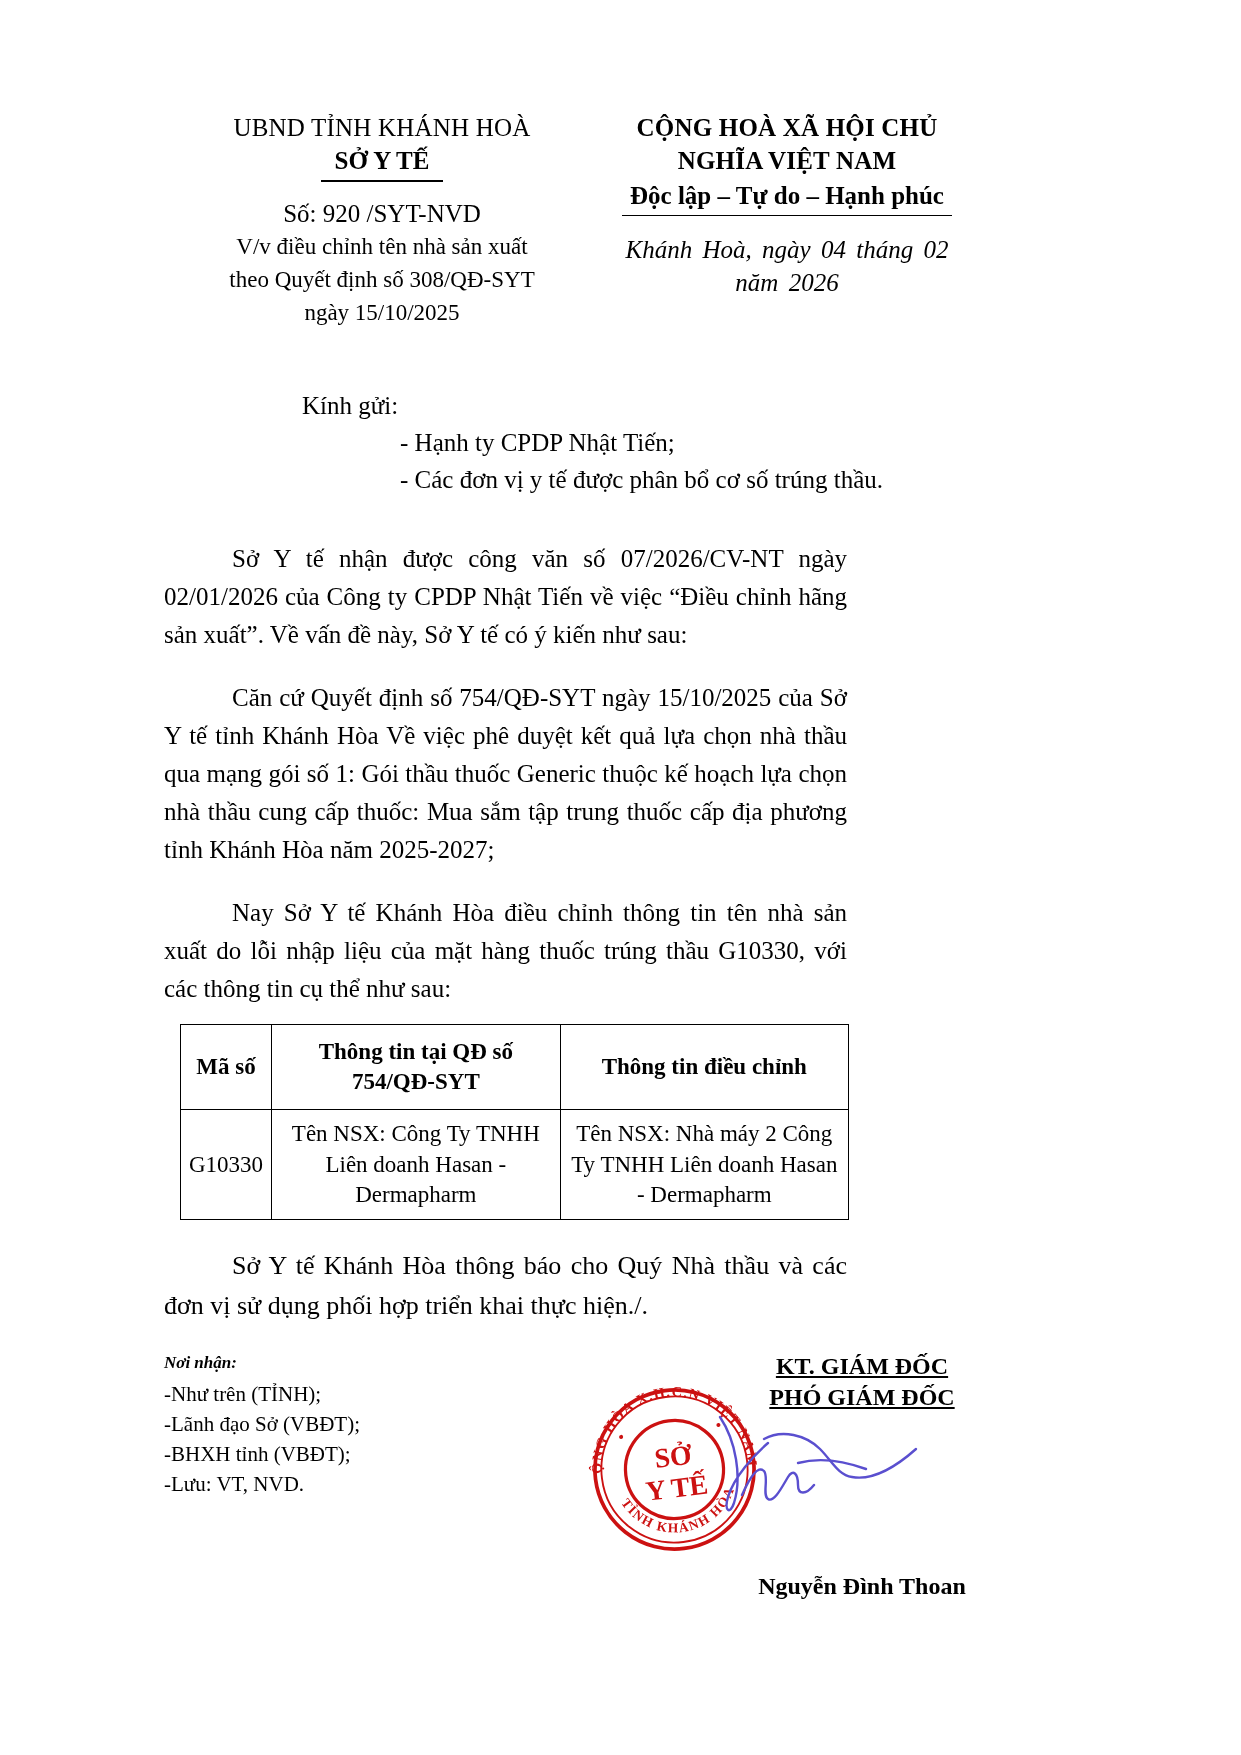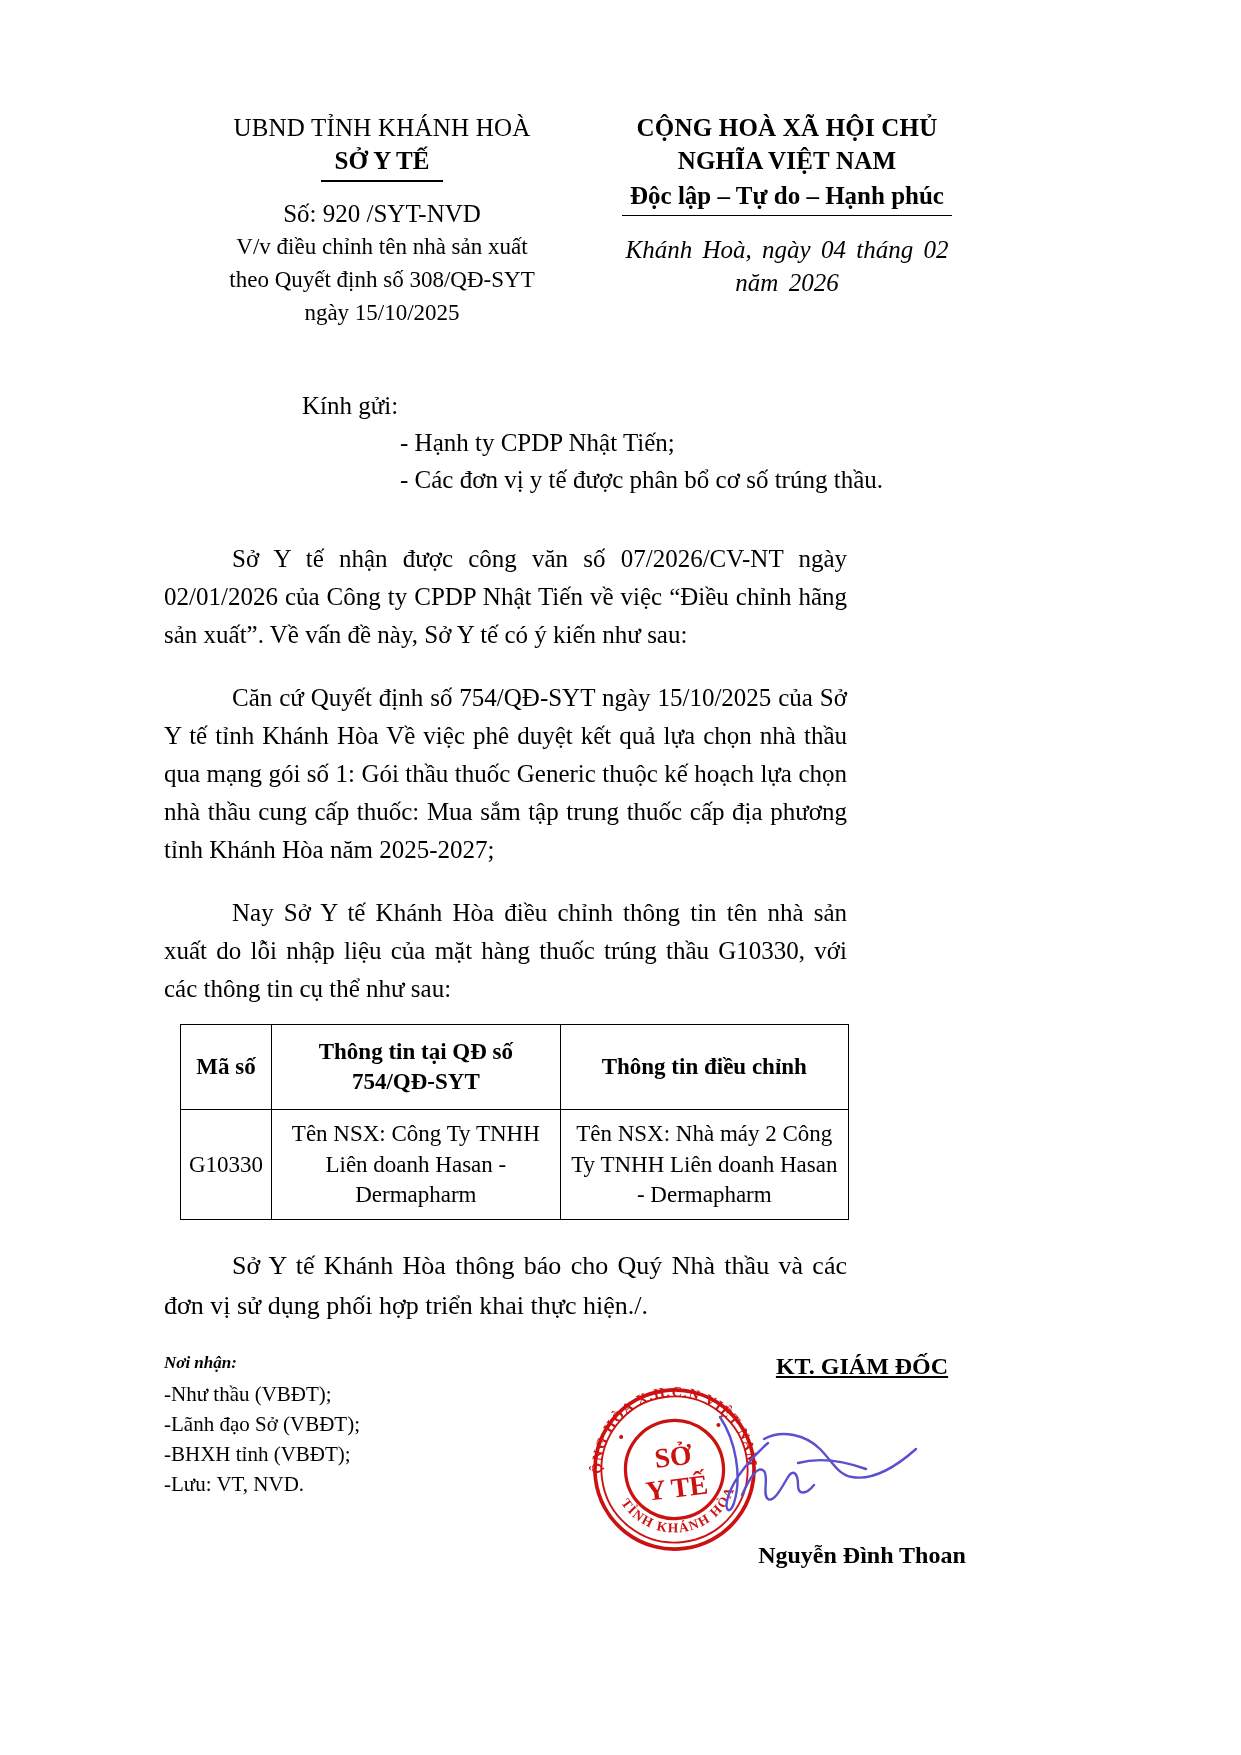--- a/index.html
+++ b/index.html
@@ -280,21 +280,21 @@
   </div>
 
   <div class="closing">
     <p class="para">Sở Y tế Khánh Hòa thông báo cho Quý Nhà thầu và các đơn vị sử dụng phối hợp triển khai thực hiện./.</p>
   </div>
 
   <div class="sig-area">
 
     <div class="noinhan">
       <div class="noinhan-title">Nơi nhận:</div>
-      <div>-Như thầu (VBĐT);</div>
+      <div>-Như trên (TỈNH);</div>
       <div>-Lãnh đạo Sở (VBĐT);</div>
       <div>-BHXH tỉnh (VBĐT);</div>
       <div>-Lưu: VT, NVD.</div>
     </div>
 
     <svg class="seal" viewBox="0 0 200 200">
       <defs>
         <path id="arcTop" d="M 100,100 m -79,0 a 79,79 0 0 1 158,0" fill="none"></path>
         <path id="arcBottom" d="M 100,100 m -68,0 a 68,68 0 0 0 136,0" fill="none"></path>
       </defs>
@@ -319,18 +319,19 @@
       <g fill="none" stroke="#5A4FCF" stroke-width="2.4" stroke-linecap="round" stroke-linejoin="round">
         <path d="M 18,18 C 34,42 40,78 32,104 C 28,116 22,112 26,98 C 32,78 52,56 66,44"></path>
         <path d="M 40,96 C 48,78 56,66 62,72 C 67,78 60,96 66,100 C 72,104 80,88 86,78 C 91,70 96,74 96,86 C 96,96 104,96 112,86"></path>
         <path d="M 62,40 C 80,30 104,36 118,50 C 130,62 136,76 150,78 C 172,82 196,66 214,50"></path>
         <path d="M 96,64 C 118,58 142,62 164,70"></path>
       </g>
     </svg>
 
     <div class="sig-block">
       <div class="sig-title">KT. GIÁM ĐỐC</div>
+      <div class="sig-title">PHÓ GIÁM ĐỐC</div>
       <div class="sig-name">Nguyễn Đình Thoan</div>
     </div>
 
   </div>
 
 </div>
 
 </body></html>

